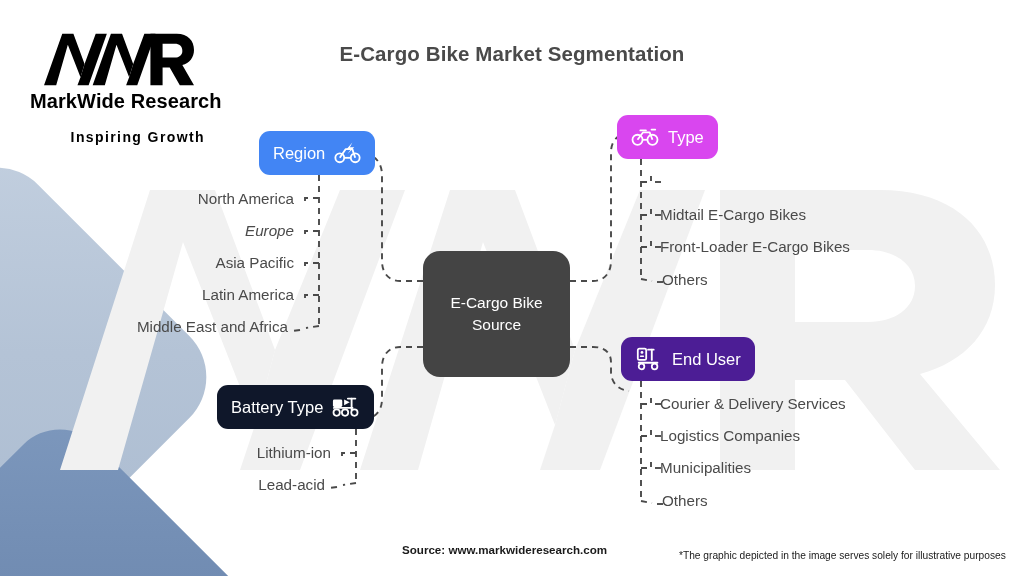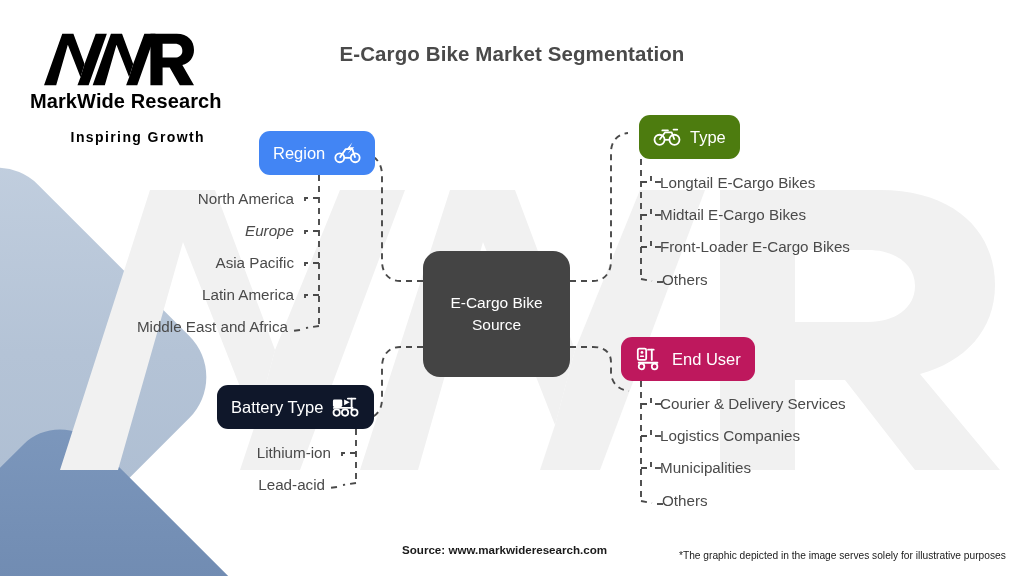--- a/index.html
+++ b/index.html
@@ -130,23 +130,23 @@
     height: 44px;
     color: #ffffff;
     font-size: 16.5px;
     white-space: nowrap;
     box-sizing: border-box;
   }
   .badge .b-ico { display:flex; align-items:center; }
   .badge svg { display:block; }
 
   #badge-region   { left: 259px; top: 131px; background: #4285f4; }
-  #badge-type     { left: 617px; top: 115px; background: #4d7c0f; margin-left: 22px; }
+  #badge-type     { left: 617px; top: 115px; background: #d946ef; }
   #badge-battery  { left: 217px; top: 385px; background: #0f172a; }
-  #badge-enduser  { left: 621px; top: 337px; background: #be185d; }
+  #badge-enduser  { left: 621px; top: 337px; background: #4c1d95; }
 
   
   .leaf {
     position: absolute;
     font-size: 15.2px;
     color: #4a4a4a;
     white-space: nowrap;
   }
   .leaf-right { text-align: left; }
   .leaf-left  { text-align: right; transform: translateX(-100%); }
@@ -315,21 +315,20 @@
 
   <div class="leaf leaf-left" style="left:294px; top:190px;">North America</div>
   <div class="leaf leaf-left" style="left:294px; top:222px;font-style:italic;">Europe</div>
   <div class="leaf leaf-left" style="left:294px; top:254px;">Asia Pacific</div>
   <div class="leaf leaf-left" style="left:294px; top:286px;">Latin America</div>
   <div class="leaf leaf-left" style="left:288px; top:318px;">Middle East and Africa</div>
 
   <div class="leaf leaf-left" style="left:331px; top:444px;">Lithium-ion</div>
   <div class="leaf leaf-left" style="left:325px; top:476px;">Lead-acid</div>
 
-  <div class="leaf leaf-right" style="left:660px; top:174px;">Longtail E-Cargo Bikes</div>
   <div class="leaf leaf-right" style="left:660px; top:238px;">Front-Loader E-Cargo Bikes</div>
   <div class="leaf leaf-right" style="left:660px; top:206px;">Midtail E-Cargo Bikes</div>
   <div class="leaf leaf-right" style="left:662px; top:271px;">Others</div>
 
   <div class="leaf leaf-right" style="left:660px; top:395px;">Courier &amp; Delivery Services</div>
   <div class="leaf leaf-right" style="left:660px; top:427px;">Logistics Companies</div>
   <div class="leaf leaf-right" style="left:660px; top:459px;">Municipalities</div>
   <div class="leaf leaf-right" style="left:662px; top:492px;">Others</div>
 
   <div class="source">Source: www.markwideresearch.com</div>

